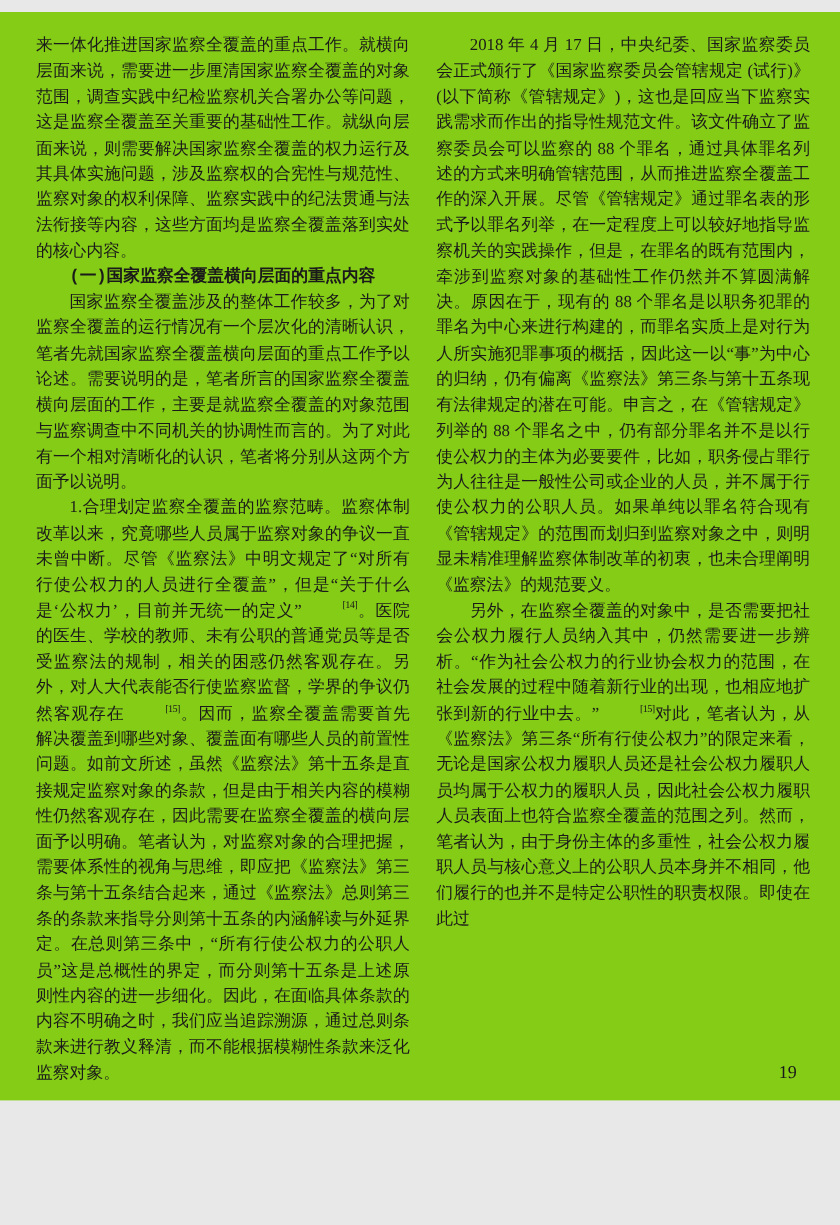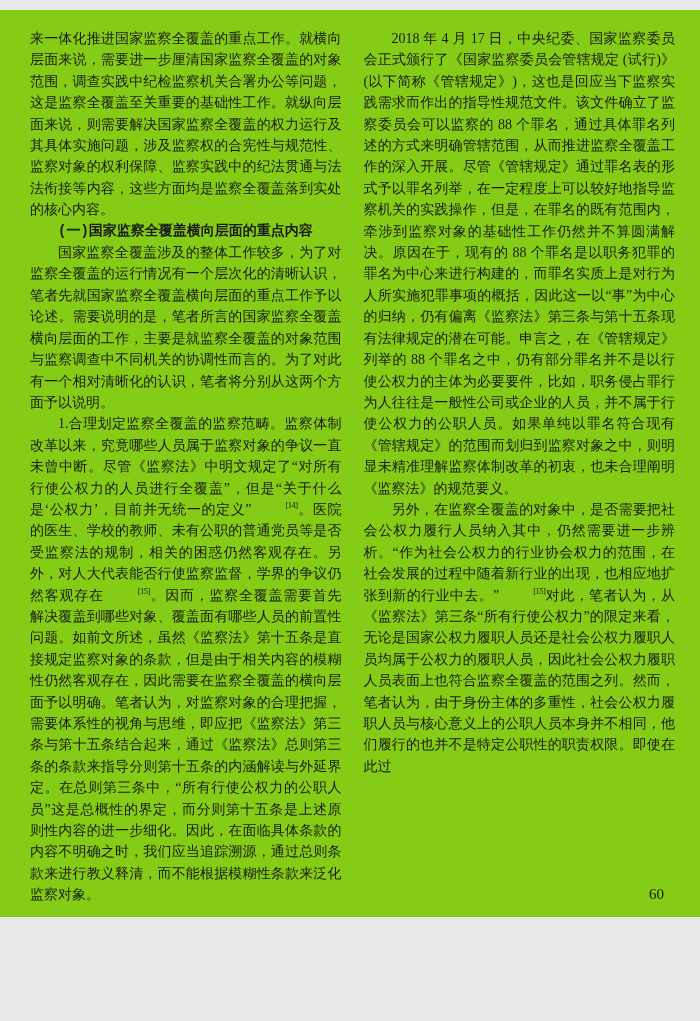--- a/index.html
+++ b/index.html
@@ -67,14 +67,14 @@
         <p class="block continuation">来一体化推进国家监察全覆盖的重点工作。就横向层面来说，需要进一步厘清国家监察全覆盖的对象范围，调查实践中纪检监察机关合署办公等问题，这是监察全覆盖至关重要的基础性工作。就纵向层面来说，则需要解决国家监察全覆盖的权力运行及其具体实施问题，涉及监察权的合宪性与规范性、监察对象的权利保障、监察实践中的纪法贯通与法法衔接等内容，这些方面均是监察全覆盖落到实处的核心内容。</p>
         <p class="block heading">(一)国家监察全覆盖横向层面的重点内容</p>
         <p class="block paragraph">国家监察全覆盖涉及的整体工作较多，为了对监察全覆盖的运行情况有一个层次化的清晰认识，笔者先就国家监察全覆盖横向层面的重点工作予以论述。需要说明的是，笔者所言的国家监察全覆盖横向层面的工作，主要是就监察全覆盖的对象范围与监察调查中不同机关的协调性而言的。为了对此有一个相对清晰化的认识，笔者将分别从这两个方面予以说明。</p>
         <p class="block paragraph">1.合理划定监察全覆盖的监察范畴。监察体制改革以来，究竟哪些人员属于监察对象的争议一直未曾中断。尽管《监察法》中明文规定了“对所有行使公权力的人员进行全覆盖”，但是“关于什么是‘公权力’，目前并无统一的定义”<sup class="cite">[14]</sup>。医院的医生、学校的教师、未有公职的普通党员等是否受监察法的规制，相关的困惑仍然客观存在。另外，对人大代表能否行使监察监督，学界的争议仍然客观存在<sup class="cite">[15]</sup>。因而，监察全覆盖需要首先解决覆盖到哪些对象、覆盖面有哪些人员的前置性问题。如前文所述，虽然《监察法》第十五条是直接规定监察对象的条款，但是由于相关内容的模糊性仍然客观存在，因此需要在监察全覆盖的横向层面予以明确。笔者认为，对监察对象的合理把握，需要体系性的视角与思维，即应把《监察法》第三条与第十五条结合起来，通过《监察法》总则第三条的条款来指导分则第十五条的内涵解读与外延界定。在总则第三条中，“所有行使公权力的公职人员”这是总概性的界定，而分则第十五条是上述原则性内容的进一步细化。因此，在面临具体条款的内容不明确之时，我们应当追踪溯源，通过总则条款来进行教义释清，而不能根据模糊性条款来泛化监察对象。</p>
       </div>
     <div class="column">
         <p class="block paragraph">2018 年 4 月 17 日，中央纪委、国家监察委员会正式颁行了《国家监察委员会管辖规定 (试行)》(以下简称《管辖规定》)，这也是回应当下监察实践需求而作出的指导性规范文件。该文件确立了监察委员会可以监察的 88 个罪名，通过具体罪名列述的方式来明确管辖范围，从而推进监察全覆盖工作的深入开展。尽管《管辖规定》通过罪名表的形式予以罪名列举，在一定程度上可以较好地指导监察机关的实践操作，但是，在罪名的既有范围内，牵涉到监察对象的基础性工作仍然并不算圆满解决。原因在于，现有的 88 个罪名是以职务犯罪的罪名为中心来进行构建的，而罪名实质上是对行为人所实施犯罪事项的概括，因此这一以“事”为中心的归纳，仍有偏离《监察法》第三条与第十五条现有法律规定的潜在可能。申言之，在《管辖规定》列举的 88 个罪名之中，仍有部分罪名并不是以行使公权力的主体为必要要件，比如，职务侵占罪行为人往往是一般性公司或企业的人员，并不属于行使公权力的公职人员。如果单纯以罪名符合现有《管辖规定》的范围而划归到监察对象之中，则明显未精准理解监察体制改革的初衷，也未合理阐明《监察法》的规范要义。</p>
         <p class="block paragraph">另外，在监察全覆盖的对象中，是否需要把社会公权力履行人员纳入其中，仍然需要进一步辨析。“作为社会公权力的行业协会权力的范围，在社会发展的过程中随着新行业的出现，也相应地扩张到新的行业中去。”<sup class="cite">[15]</sup>对此，笔者认为，从《监察法》第三条“所有行使公权力”的限定来看，无论是国家公权力履职人员还是社会公权力履职人员均属于公权力的履职人员，因此社会公权力履职人员表面上也符合监察全覆盖的范围之列。然而，笔者认为，由于身份主体的多重性，社会公权力履职人员与核心意义上的公职人员本身并不相同，他们履行的也并不是特定公职性的职责权限。即使在此过</p>
       </div>
   </div>
-  <div class="page-number">60</div>
+  <div class="page-number">19</div>
 </div>
 
 </body></html>

